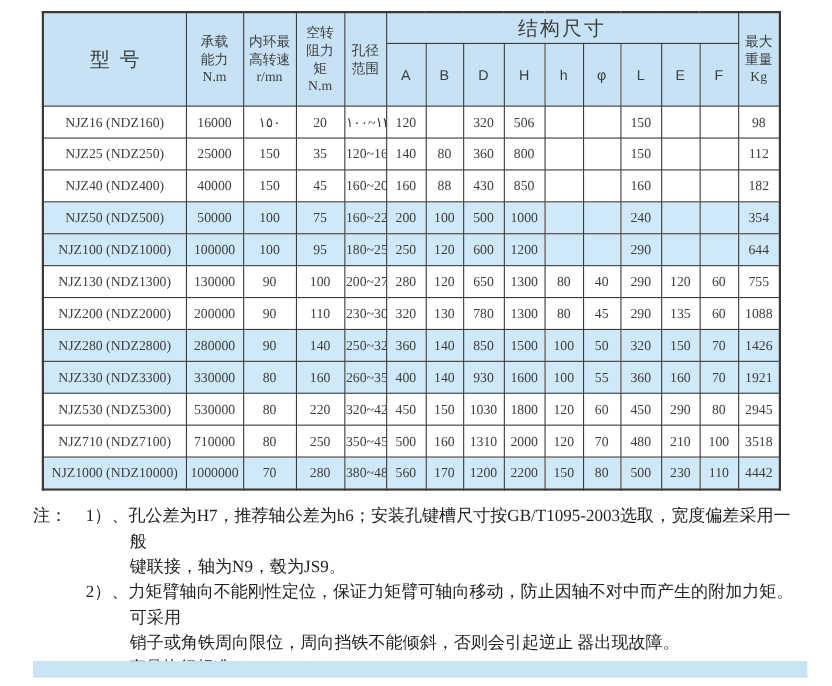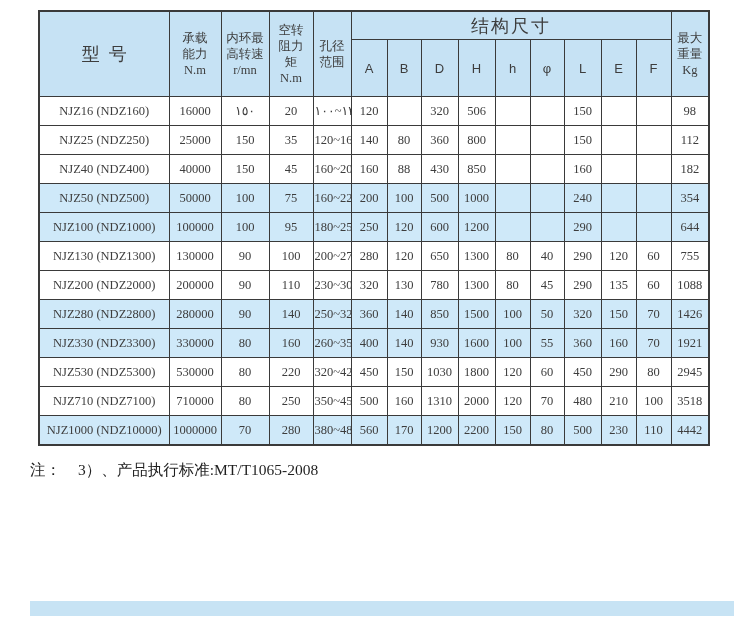--- a/index.html
+++ b/index.html
@@ -306,19 +306,23 @@
           <td>230</td>
           <td>110</td>
           <td>4442</td>
         </tr>
       </tbody>
   </table>
 
   <div class="notes">
     <span class="notes-label">注：</span>
     <div class="notes-items" id="notesItems">
+        <div class="note-item">1）、孔公差为H7，推荐轴公差为h6；安装孔键槽尺寸按GB/T1095-2003选取，宽度偏差采用一般
+键联接，轴为N9，毂为JS9。</div>
+        <div class="note-item">2）、力矩臂轴向不能刚性定位，保证力矩臂可轴向移动，防止因轴不对中而产生的附加力矩。可采用
+销子或角铁周向限位，周向挡铁不能倾斜，否则会引起逆止 器出现故障。</div>
         <div class="note-item">3）、产品执行标准:MT/T1065-2008</div>
       </div>
   </div>
 
   <div class="footer-bar"></div>
 
 </div>
 
 </body></html>

